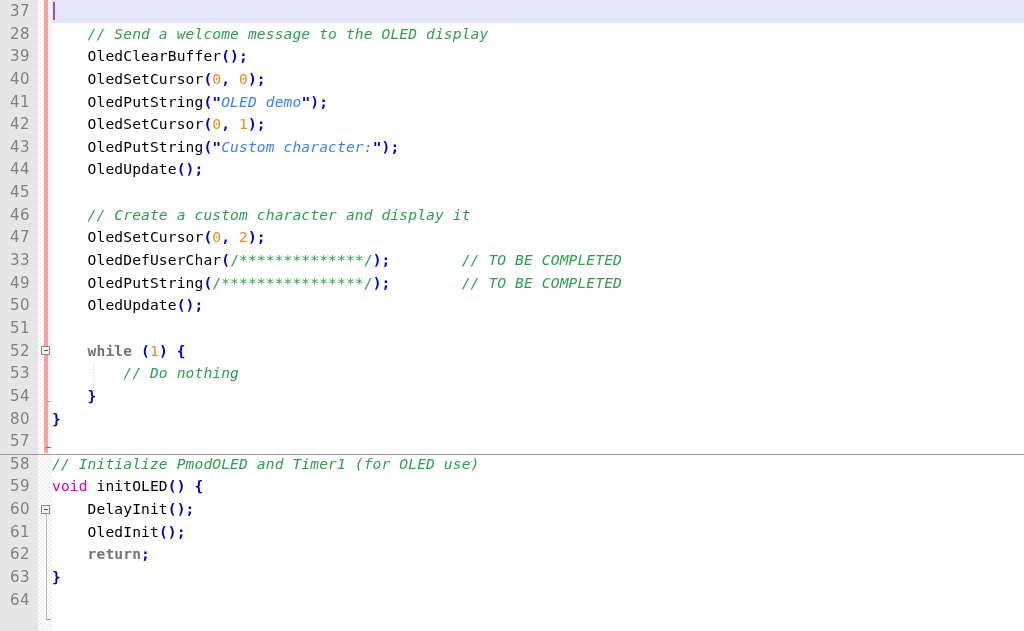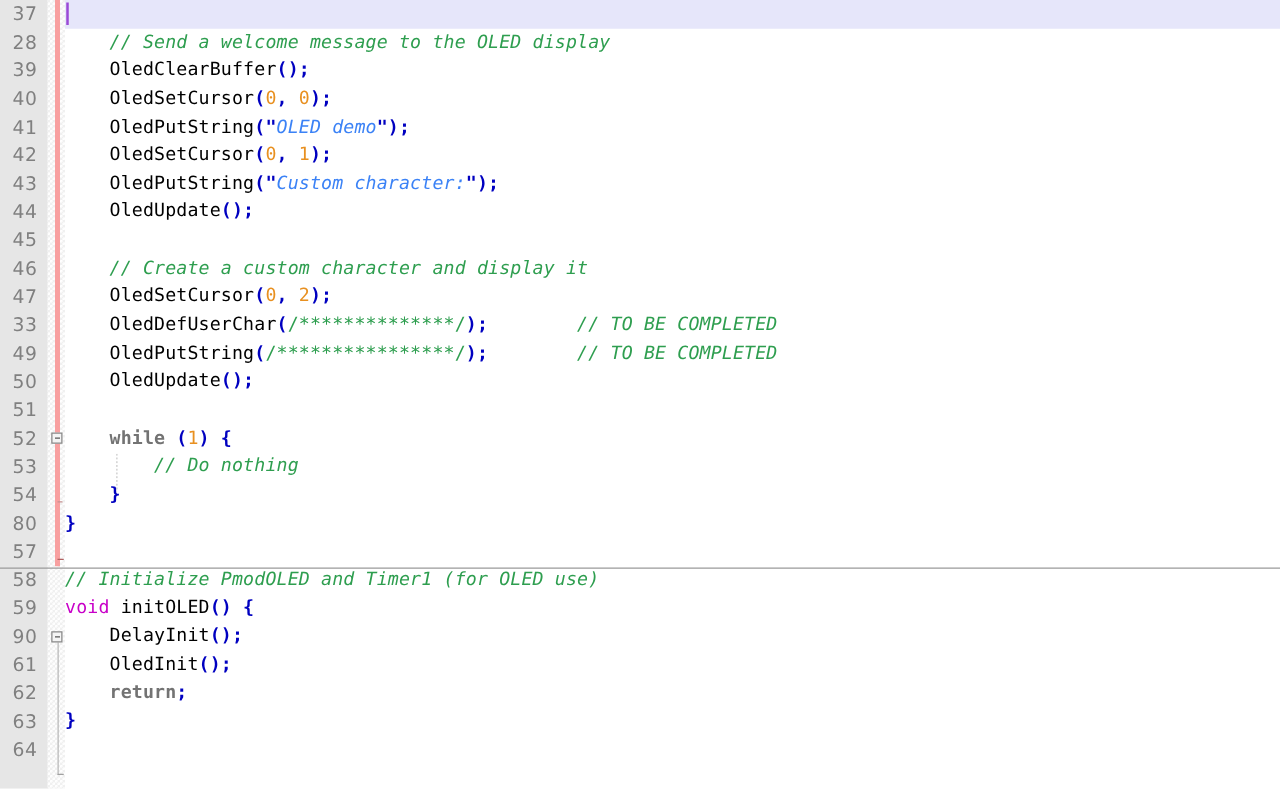--- a/index.html
+++ b/index.html
@@ -295,21 +295,21 @@
       <div class="lineno">58</div>
       <div class="code"><span class="cmt">// Initialize PmodOLED and Timer1 (for OLED use)</span></div>
     </div>
 
     <div class="row">
       <div class="lineno">59</div>
       <div class="code"><span class="typ">void</span><span class="id"> initOLED</span><span class="pun">() {</span></div>
     </div>
 
     <div class="row">
-      <div class="lineno">90</div>
+      <div class="lineno">60</div>
       <div class="code"><span class="id">    DelayInit</span><span class="pun">();</span></div>
     </div>
 
     <div class="row">
       <div class="lineno">61</div>
       <div class="code"><span class="id">    OledInit</span><span class="pun">();</span></div>
     </div>
 
     <div class="row">
       <div class="lineno">62</div>

